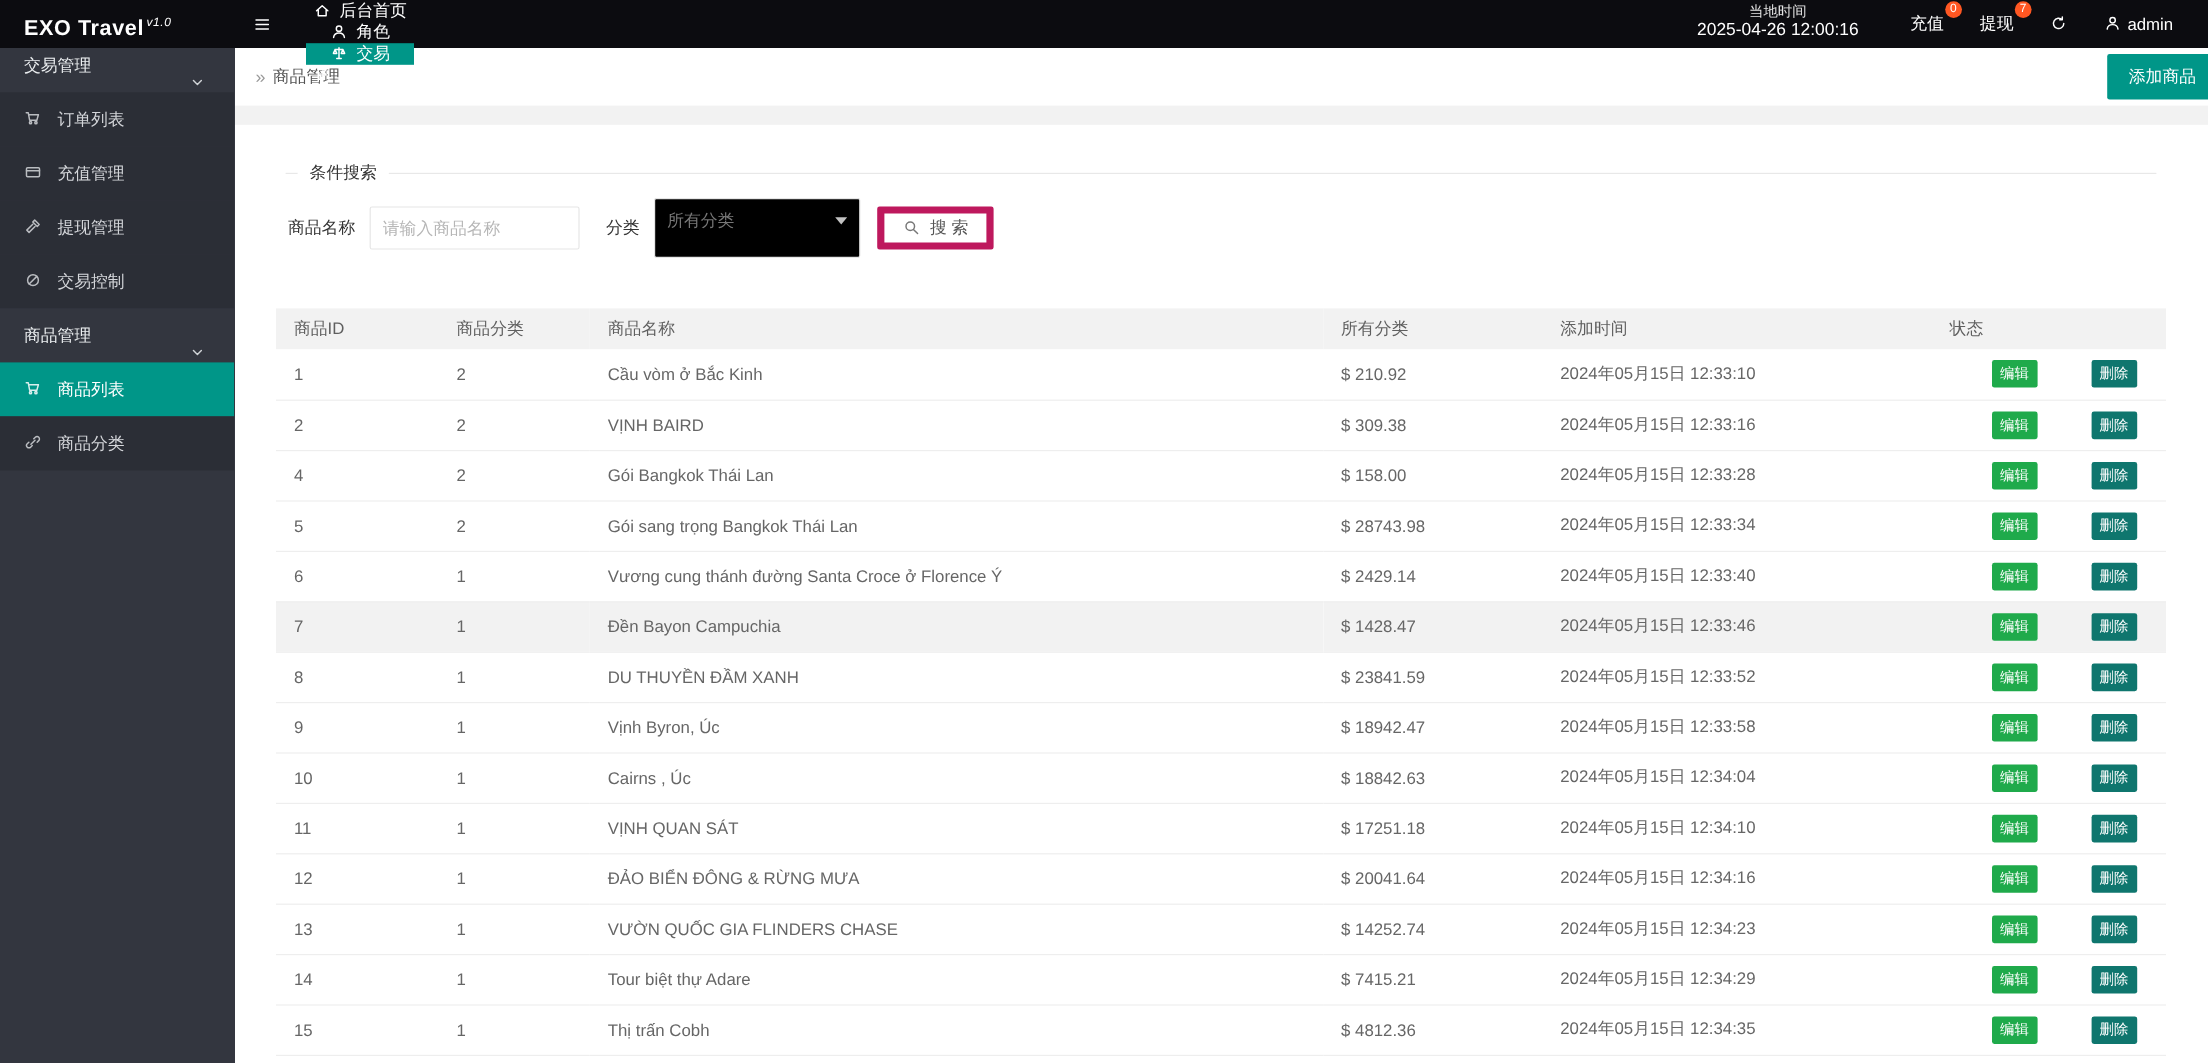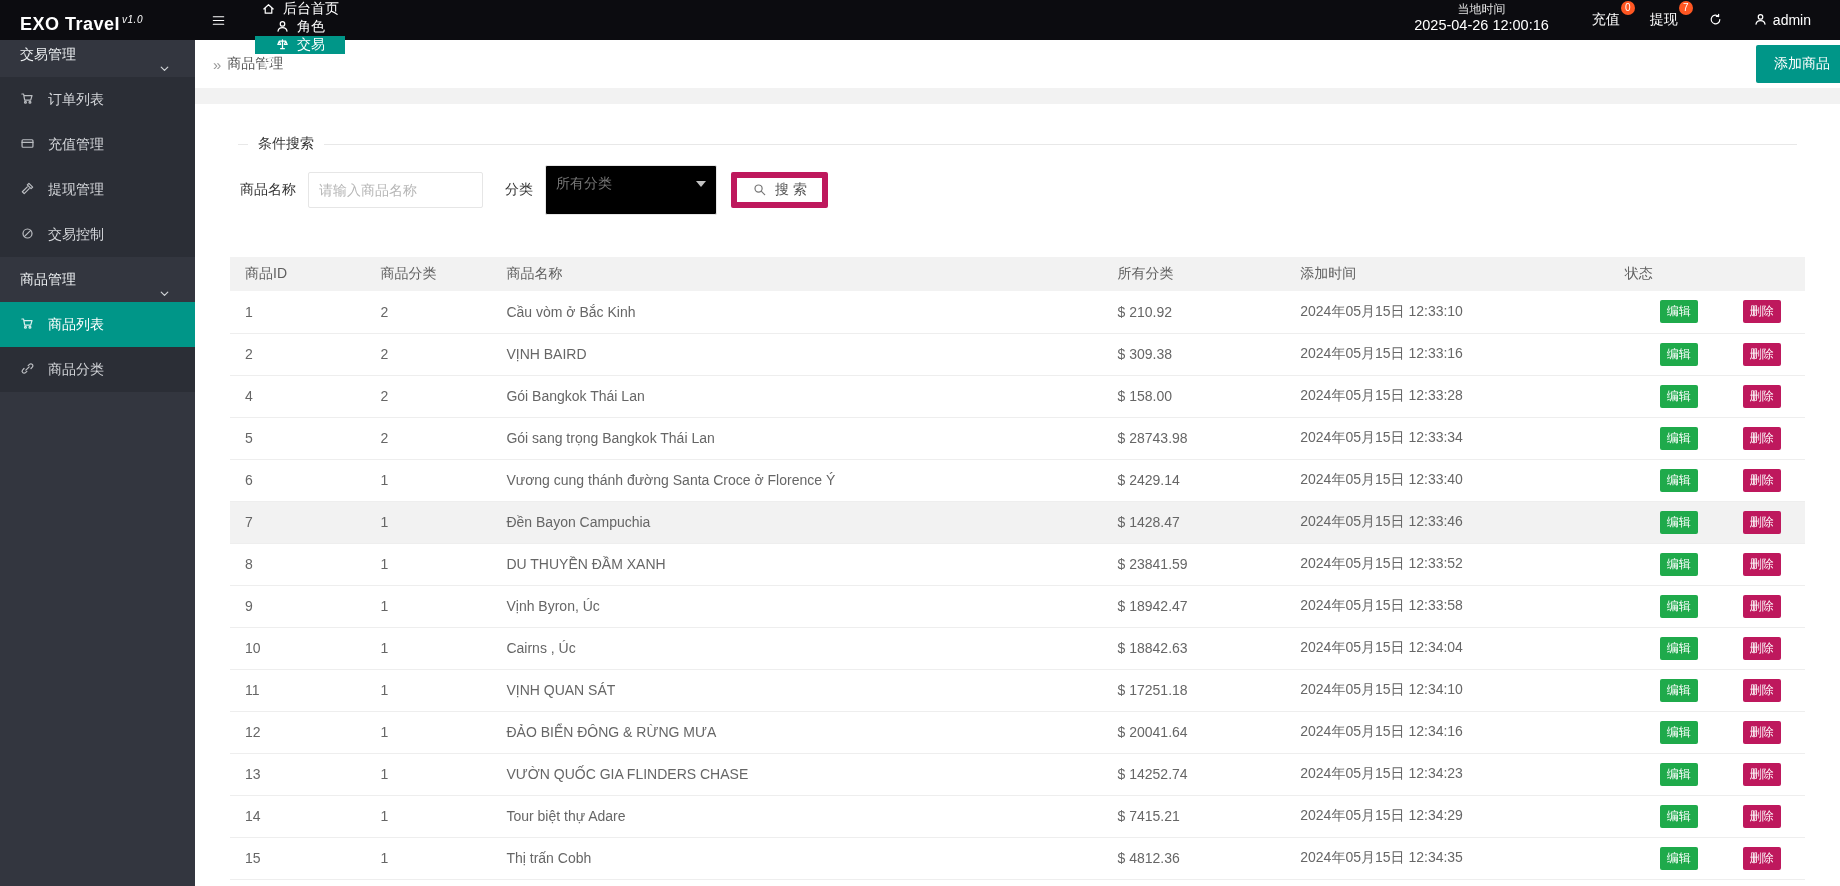--- a/index.html
+++ b/index.html
@@ -109,21 +109,21 @@
   td {
     height:42px; padding:0 15px; border-bottom:1px solid #eee;
     color:#666; font-size:14px; white-space:nowrap; overflow:hidden;
   }
   tr.row-highlight td { background:#f2f2f2; }
   .btn-edit,.btn-delete {
     border:none; color:#fff; font-size:12px; padding:3px 7px; border-radius:2px;
     cursor:pointer; font-family:inherit;margin-left:35px;
   }
   .btn-edit { background:#1faa4b; margin-right:10px; }
-  .btn-delete { background:#be185d; }
+  .btn-delete { background:#0f766e; }
   .c-id{width:8.6%;} .c-cat{width:8%;} .c-name{width:38.8%;}
   .c-price{width:11.6%;} .c-time{width:20.6%;} .c-status{width:12.4%;}
 </style>
 </head>
 <body>
 
 <div class="topbar">
   <div class="logo">
     <span>EXO Travel</span><sup>v1.0</sup>
   </div>

